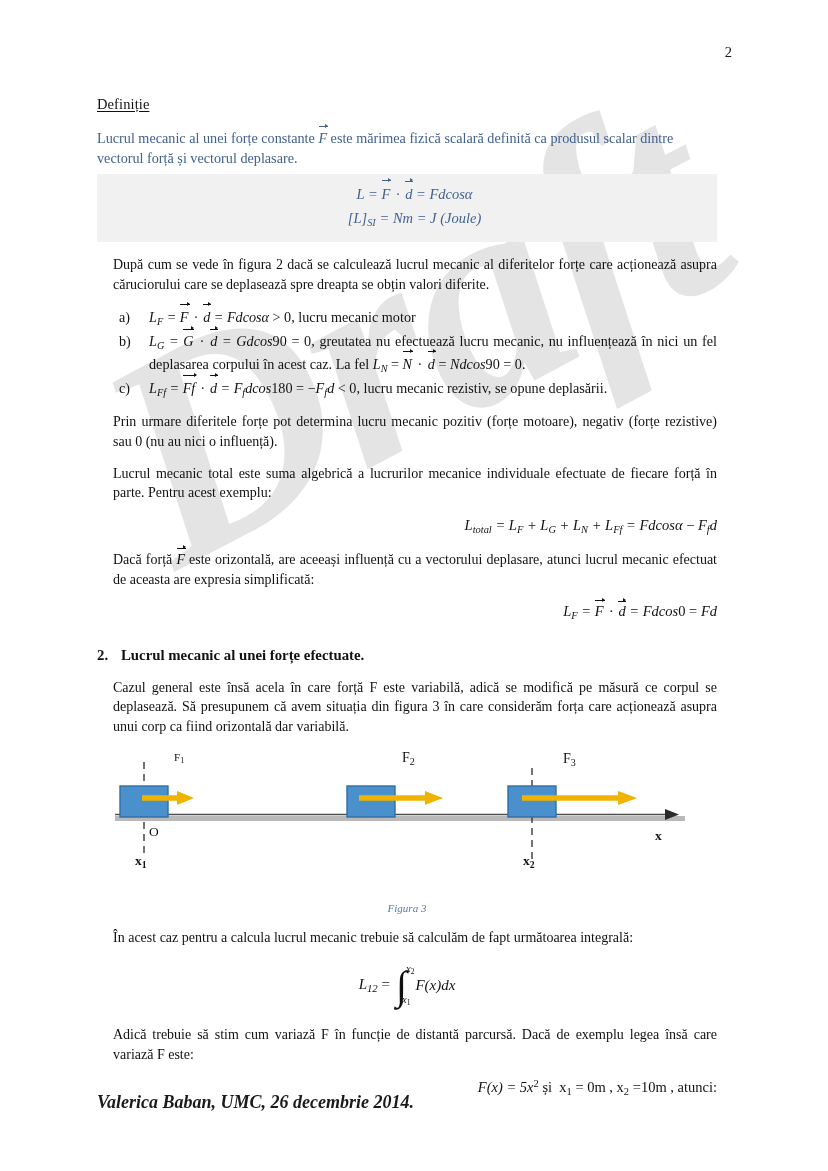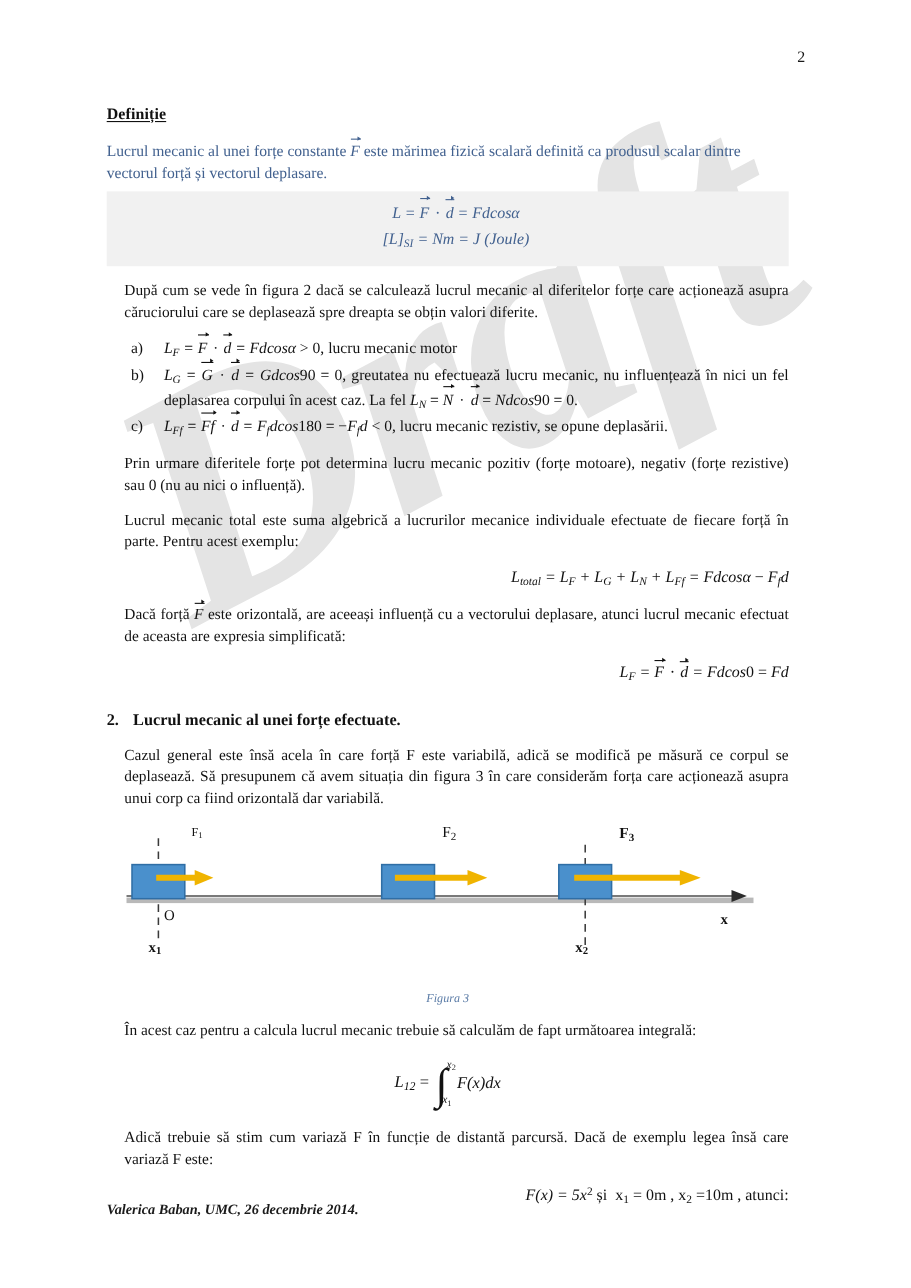--- a/index.html
+++ b/index.html
@@ -61,21 +61,21 @@
 
   .body-col {
     position: absolute;
     left: 97px;
     top: 96px;
     width: 620px;
   }
 
   h3.def-head {
     font-size: 14.5px;
-    font-weight: 700;
+    font-weight: 400;
     margin: 0 0 16px 0;
     text-decoration: underline;
     text-underline-offset: 2px;
     letter-spacing: 0.1px;
   }
 
   p.para {
     font-size: 14px;
     line-height: 1.38;
     margin: 0 0 13px 16px;
@@ -236,21 +236,21 @@
     font-style: italic;
     margin-right: 1px;
   }
   .int-lims .hi { margin-bottom: 2px; margin-left: -2px;}
   .int-lims .lo { margin-top: 2px; margin-left: -6px;}
 
   .footer {
     position: absolute;
     left: 97px;
     top: 1092px;
-    font-size: 13px;
+    font-size: 18px;
     font-style: italic;
     font-weight: 600;
     font-family: "Liberation Serif", serif;
     color: #1a1a1a;
   }
 </style>
 </head>
 <body>
 
 <div class="page">
@@ -368,21 +368,21 @@
 
           <rect x="411" y="36" width="48" height="31" fill="#4a90cc" stroke="#2f6ea5" stroke-width="1.4"></rect>
 
           <line x1="425" y1="48" x2="523" y2="48" stroke="#f0b400" stroke-width="5.5"></line>
           <polygon points="521,41 540,48 521,55" fill="#f0b400"></polygon>
         </svg>
 
         
         <div style="position:absolute; left:77px; top:1px; font-size:11px;">F<span class="subr">1</span></div>
         <div style="position:absolute; left:305px; top:0; font-size:14px;font-family:Liberation Serif, serif;">F<span class="subr">2</span></div>
-        <div style="position:absolute; left:466px; top:1px; font-size:14px;font-weight:bold;">F<span class="subr">3</span></div>
+        <div style="position:absolute; left:466px; top:1px; font-size:14px;">F<span class="subr">3</span></div>
 
         <div style="position:absolute; left:52px; top:74px; font-size:13.5px;">O</div>
         <div style="position:absolute; left:558px; top:78px; font-size:13.5px; font-weight:700;">x</div>
 
         <div style="position:absolute; left:38px; top:103px; font-size:13.5px; font-weight:700;">x<span class="subr">1</span></div>
         <div style="position:absolute; left:426px; top:103px; font-size:13.5px; font-weight:700;">x<span class="subr">2</span></div>
       </div>
 
       <div class="fig-caption">Figura 3</div>
 

